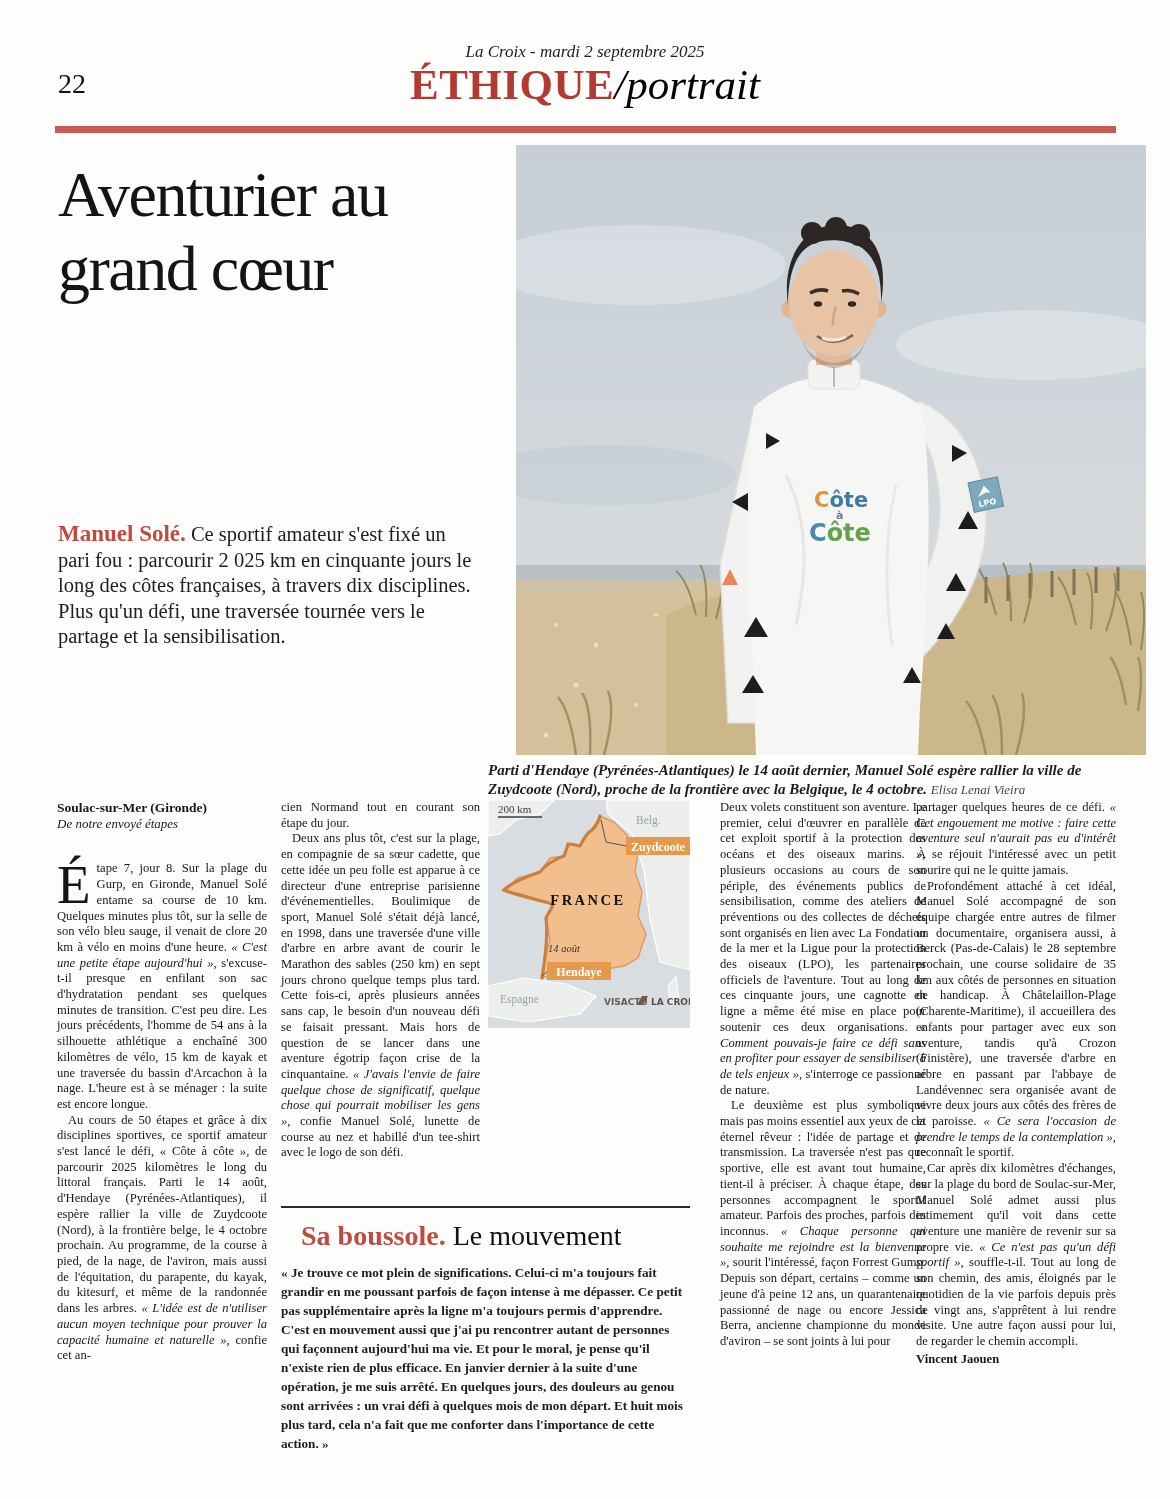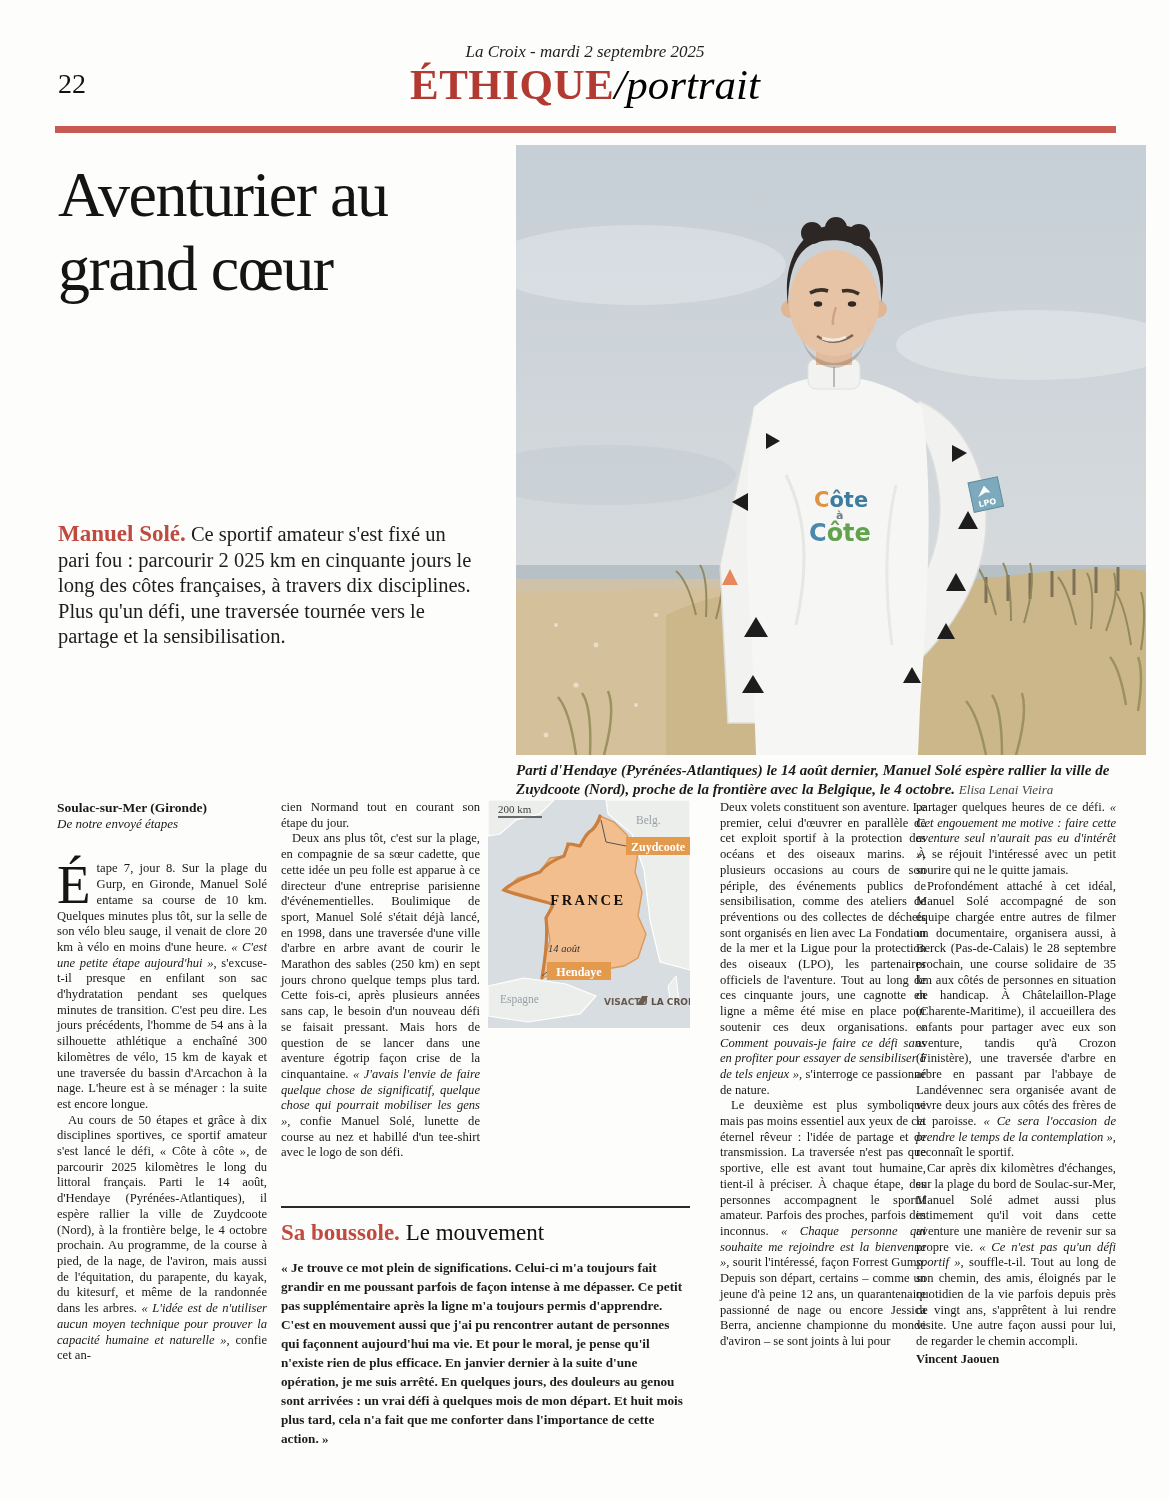--- a/index.html
+++ b/index.html
@@ -13,40 +13,40 @@
   .section-main{font-weight:bold;color:#b23a33;letter-spacing:.5px;}
   .section-sub{font-style:italic;color:#000000;}
   .header-rule{position:absolute;top:126px;left:55px;width:1061px;height:7px;background:#c75b53;}
   
   .headline{position:absolute;top:158px;left:58px;width:425px;font-size:64px;line-height:1.16;
         font-weight:500;letter-spacing:-1.5px;color:#141414;}
   .lead{position:absolute;top:520px;left:58px;width:420px;font-size:20.5px;line-height:1.23;color:#1d1d1d;}
   .lead-kicker{font-weight:bold;color:#bf4a40;font-size:23px;}
   
   .photo{position:absolute;top:145px;left:496px;width:630px;height:610px;margin-left:20px;}
-  .caption{position:absolute;top:761px;left:516px;width:630px;font-size:15px;line-height:1.28;
+  .caption{position:absolute;top:761px;left:488px;width:630px;font-size:15px;line-height:1.28;
         font-weight:bold;font-style:italic;color:#1c1c1c;}
   .credit{font-weight:normal;font-style:italic;font-size:13px;color:#454545;}
   
   .map{position:absolute;top:800px;left:488px;width:202px;height:228px;}
   
   .col{position:absolute;top:800px;font-size:12.6px;line-height:15.7px;text-align:justify;color:#181818;}
   .col p{margin:0;}
   .col .indent{text-indent:11px;}
   .col1{left:57px;width:210px;}
   .col2{left:281px;width:199px;}
   .col3{left:700px;width:206px;margin-left:20px;}
   .col4{left:916px;width:200px;}
   .dateline{font-weight:bold;font-size:13.5px;text-align:left;}
   .origin{font-style:italic;font-size:13px;text-align:left;margin-bottom:30px !important;}
   .dropcap{float:left;font-size:55px;line-height:42px;padding:3px 6px 0 0;font-weight:500;color:#151515;}
   .byline{font-weight:bold;text-align:left;margin-top:2px !important;}
   
   .boussole{position:absolute;top:1206px;left:281px;width:409px;border-top:2px solid #2a2a2a;padding-top:13px;}
-  .boussole-head{font-size:23px;line-height:1.05;}
+  .boussole-head{font-size:28px;line-height:1.05;margin-left:20px;}
   .boussole-kicker{font-weight:bold;color:#bf4a40;}
   .boussole-title{color:#121212;}
   .boussole-quote{margin-top:13px;font-weight:bold;font-size:13.2px;line-height:19px;
         text-align:left;color:#1d1d1d;}
 </style>
 </head>
 <body>
 
 <div class="page">
 

